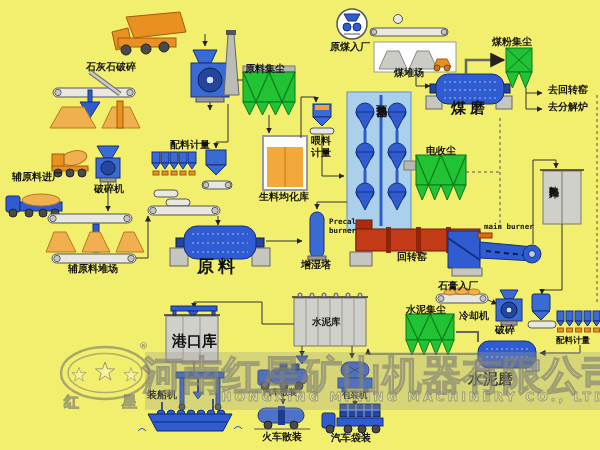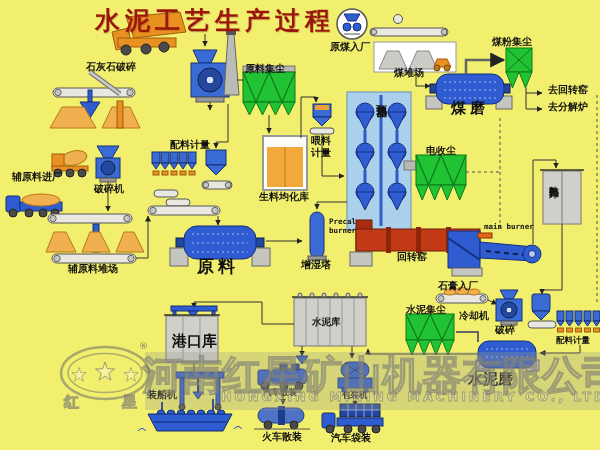--- a/index.html
+++ b/index.html
@@ -468,21 +468,20 @@
     <line x1="340" y1="410" x2="380" y2="410" stroke="#8fa8e0"></line>
     <rect class="blu" x="322" y="413" width="13" height="15" rx="2"></rect>
     <rect class="blu" x="337" y="418" width="46" height="8"></rect>
     <circle class="wh" cx="330" cy="429" r="4"></circle>
         <circle class="wh" cx="348" cy="429" r="4"></circle>
         <circle class="wh" cx="362" cy="429" r="4"></circle>
         <circle class="wh" cx="376" cy="429" r="4"></circle>
   </g>
 </svg>
 
-<div id="title">水泥工艺生产过程</div>
 
 <div class="lbl" style="left:86px;top:61px;">石灰石破碎</div>
 <div class="lbl" style="left:12px;top:171px;">辅原料进厂</div>
 <div class="lbl" style="left:94px;top:183px;">破碎机</div>
 <div class="lbl" style="left:68px;top:263px;">辅原料堆场</div>
 <div class="lbl" style="left:170px;top:139px;">配料计量</div>
 <div class="lbl lbl-lg" style="left:197px;top:257px;">原料</div>
 <div class="lbl" style="left:245px;top:63px;">原料集尘</div>
 <div class="lbl" style="left:259px;top:191px;">生料均化库</div>
 <div class="lbl lbl-wrap" style="left:311px;top:135px;">喂料计量</div>

